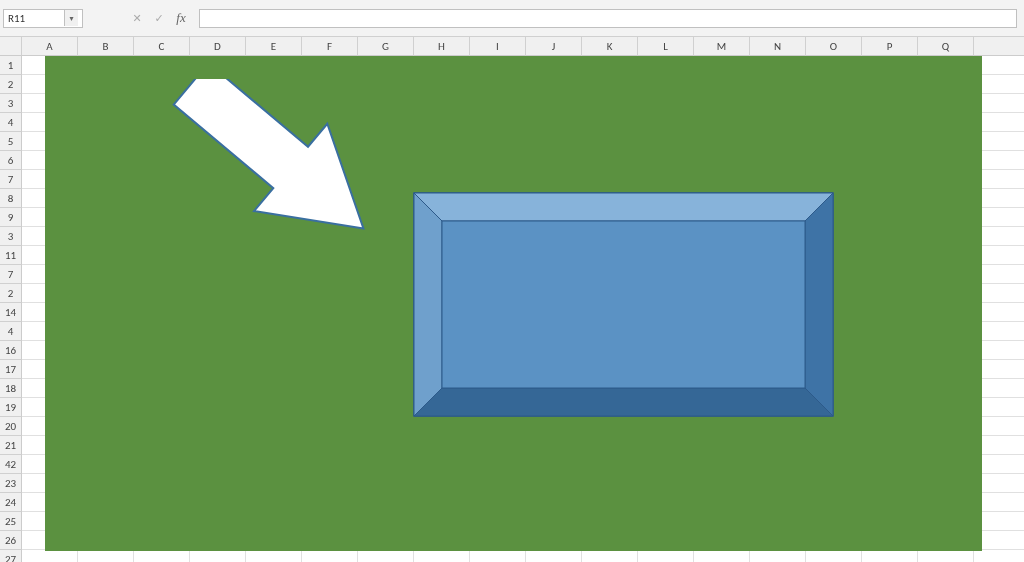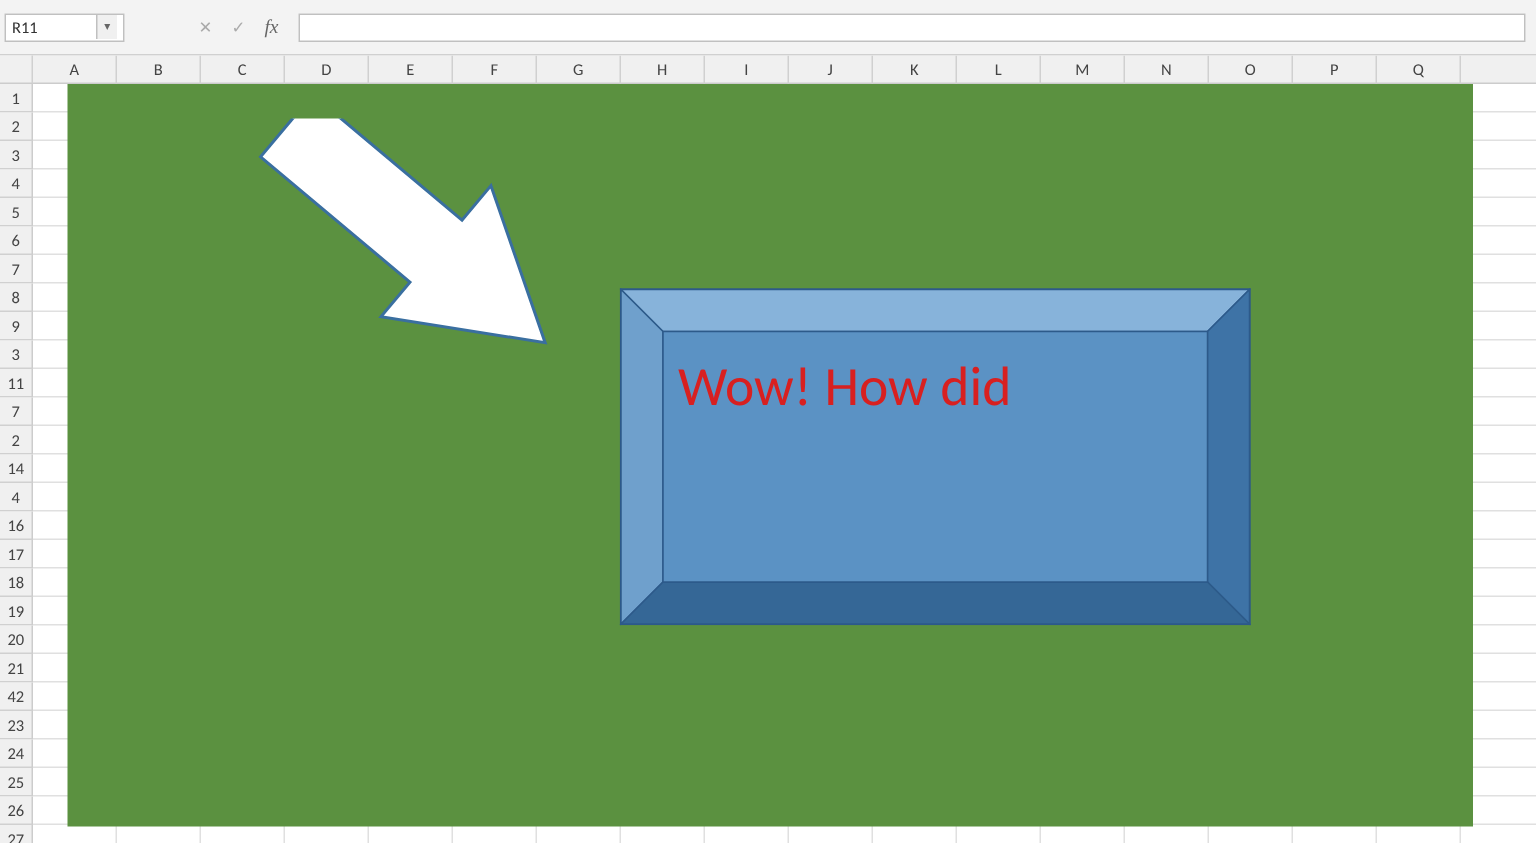--- a/index.html
+++ b/index.html
@@ -820,16 +820,15 @@
 
         <polygon points="420,1 420,224 392,196 392,29" fill="#3e73a6" stroke="#2d5a8a" stroke-width="1"></polygon>
 
         <polygon points="1,224 29,196 392,196 420,224" fill="#356796" stroke="#2d5a8a" stroke-width="1"></polygon>
 
         <rect x="29" y="29" width="363" height="167" fill="#5b92c4" stroke="#2d5a8a" stroke-width="1"></rect>
       </svg>
     </div>
 
     <div class="wow-text">
-      <div>Wow! How did</div>
     </div>
   </div>
 </div>
 
 </body></html>

